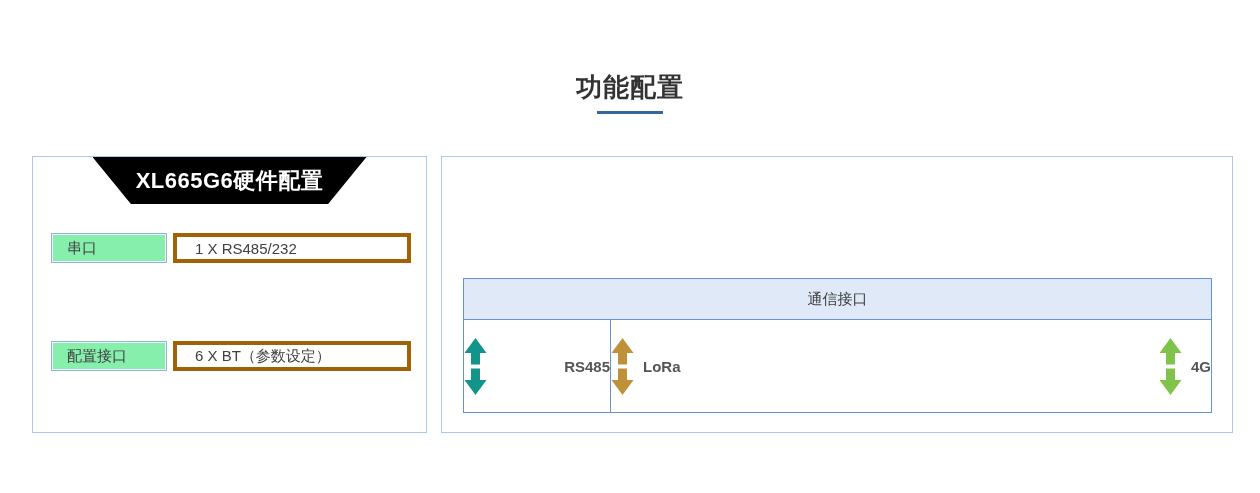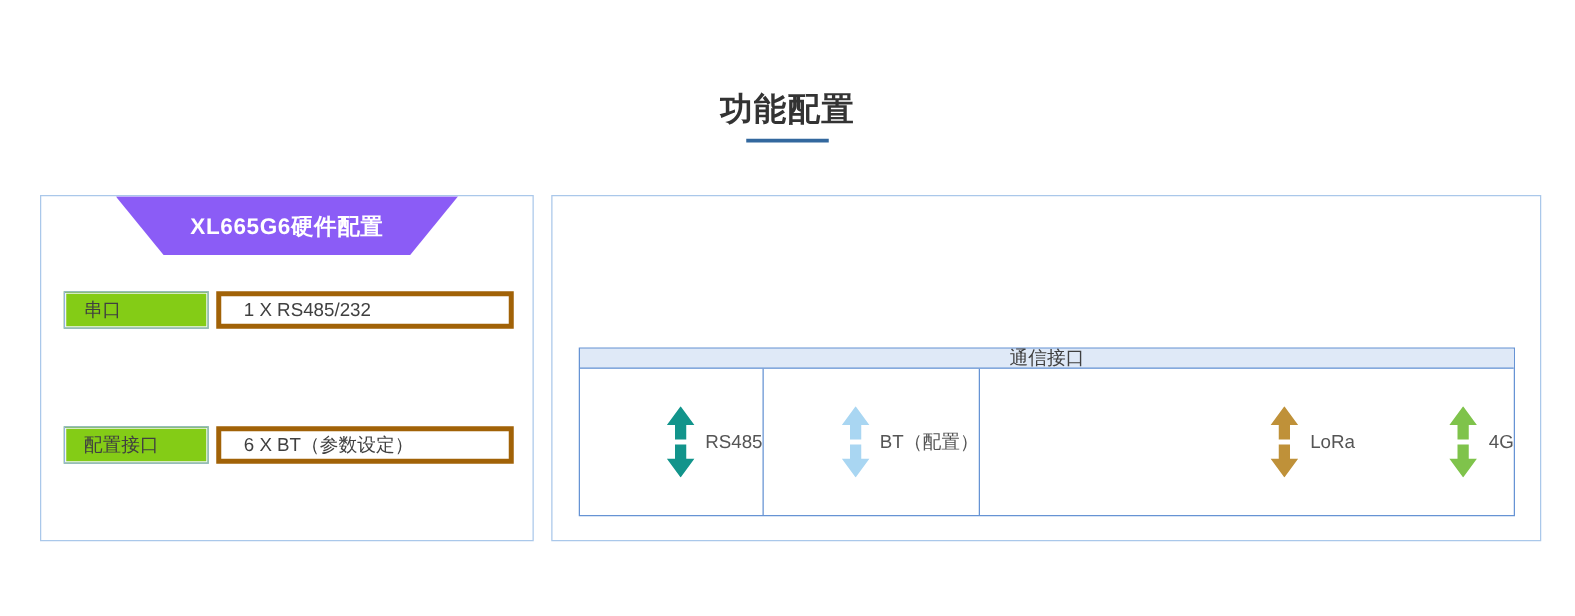--- a/index.html
+++ b/index.html
@@ -46,38 +46,38 @@
   }
   .panel-left  { left: 32px;  width: 395px; }
   .panel-right { left: 441px; width: 792px; }
 
   .trap-header {
     position: absolute;
     top: 0; left: 50%;
     transform: translateX(-50%);
     width: 274px;
     height: 47px;
-    background: #8b5cf6;
+    background: #000000;
     clip-path: polygon(0 0, 100% 0, 86% 100%, 14% 100%);
     display: flex;
     align-items: center;
     justify-content: center;
     color: #ffffff;
-    font-size: 18px;
+    font-size: 22px;
     font-weight: bold;
     letter-spacing: 0.5px;
   }
 
   
   .hw-row { position: absolute; left: 0; width: 100%; height: 30px; }
   .hw-row .row-label {
     position: absolute;
     left: 18px; top: 0;
     width: 116px; height: 30px;
-    background: #84cc16;
+    background: #86efac;
     border: 1px solid #92b2dd;
     box-shadow: inset 0 0 0 1px #f0f5fc;
     display: flex;
     align-items: center;
     padding-left: 15px;
     font-size: 15px;
     color: #404040;
   }
   .hw-row .row-value {
     position: absolute;
@@ -111,36 +111,37 @@
   .iface-box {
     position: absolute;
     left: 21px; top: 121px;
     width: 749px; height: 135px;
     border: 1px solid #6693d4;
     display: flex;
     flex-direction: column;
     background: #ffffff;
   }
   .iface-header {
-    height: 16px;
+    height: 41px;
     background: #dfe9f7;
     border-bottom: 1px solid #6693d4;
     display: flex;
     align-items: center;
     justify-content: center;
     font-size: 15px;
     color: #404040;
     flex: 0 0 auto;
   }
   .iface-cells { display: flex; flex: 1 1 auto; }
   .iface-cell {
     display: flex;
     align-items: center;
-    justify-content: flex-end;
+    justify-content: space-between;
     gap: 8px;
+    font-weight: bold;
   }
   .iface-cell-1 { width: 147px; border-right: 1px solid #6693d4; }
   .iface-cell-2 { width: 173px; border-right: 1px solid #6693d4; }
   .iface-cell-3 { flex: 1; gap: 75px; }
   .iface-group { display: flex; align-items: center; gap: 9px; }
   .iface-label { font-size: 15px; color: #555555; white-space: nowrap; }
   .arrow-updown { display: block; }
 </style>
 </head>
 <body>
@@ -173,27 +174,20 @@
       <div class="iface-cells">
 
         <div class="iface-cell iface-cell-1">
           <svg class="arrow-updown" width="23" height="57" viewBox="0 0 23 57" style="color: rgb(18, 148, 139);">
             <polygon fill="currentColor" points="11.5,0 22.5,15 16,15 16,26.5 7,26.5 7,15 0.5,15"></polygon>
             <polygon fill="currentColor" points="11.5,57 22.5,42 16,42 16,30.5 7,30.5 7,42 0.5,42"></polygon>
           </svg>
           <span class="iface-label">RS485</span>
         </div>
 
-        <div class="iface-cell iface-cell-2">
-          <svg class="arrow-updown" width="23" height="57" viewBox="0 0 23 57" style="color: rgb(169, 214, 242);">
-            <polygon fill="currentColor" points="11.5,0 22.5,15 16,15 16,26.5 7,26.5 7,15 0.5,15"></polygon>
-            <polygon fill="currentColor" points="11.5,57 22.5,42 16,42 16,30.5 7,30.5 7,42 0.5,42"></polygon>
-          </svg>
-          <span class="iface-label">BT（配置）</span>
-        </div>
 
         <div class="iface-cell iface-cell-3">
           <div class="iface-group">
             <svg class="arrow-updown" width="23" height="57" viewBox="0 0 23 57" style="color: rgb(191, 145, 57);">
               <polygon fill="currentColor" points="11.5,0 22.5,15 16,15 16,26.5 7,26.5 7,15 0.5,15"></polygon>
               <polygon fill="currentColor" points="11.5,57 22.5,42 16,42 16,30.5 7,30.5 7,42 0.5,42"></polygon>
             </svg>
             <span class="iface-label">LoRa</span>
           </div>
           <div class="iface-group">

